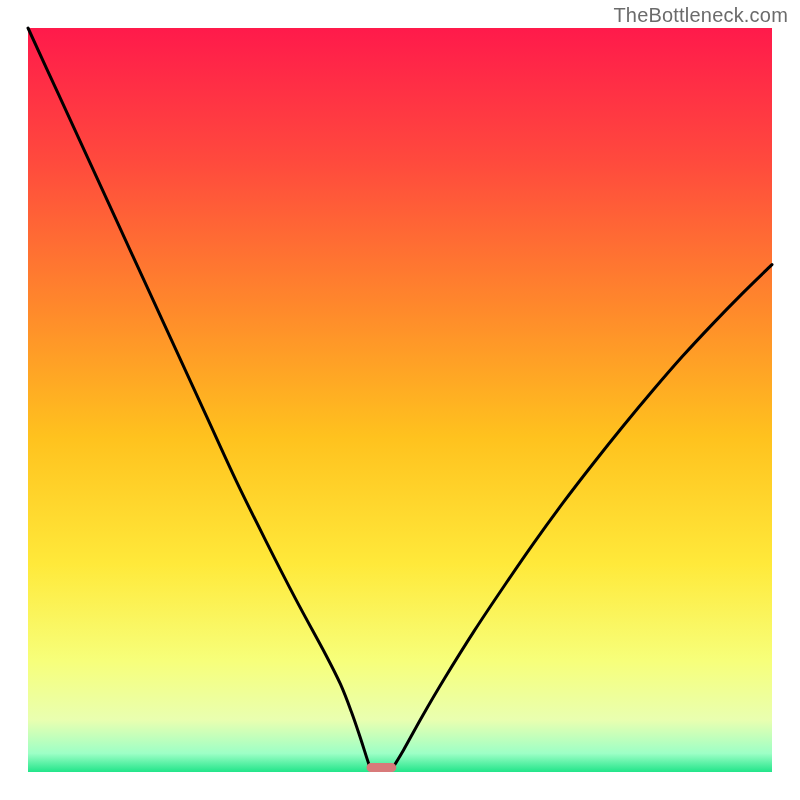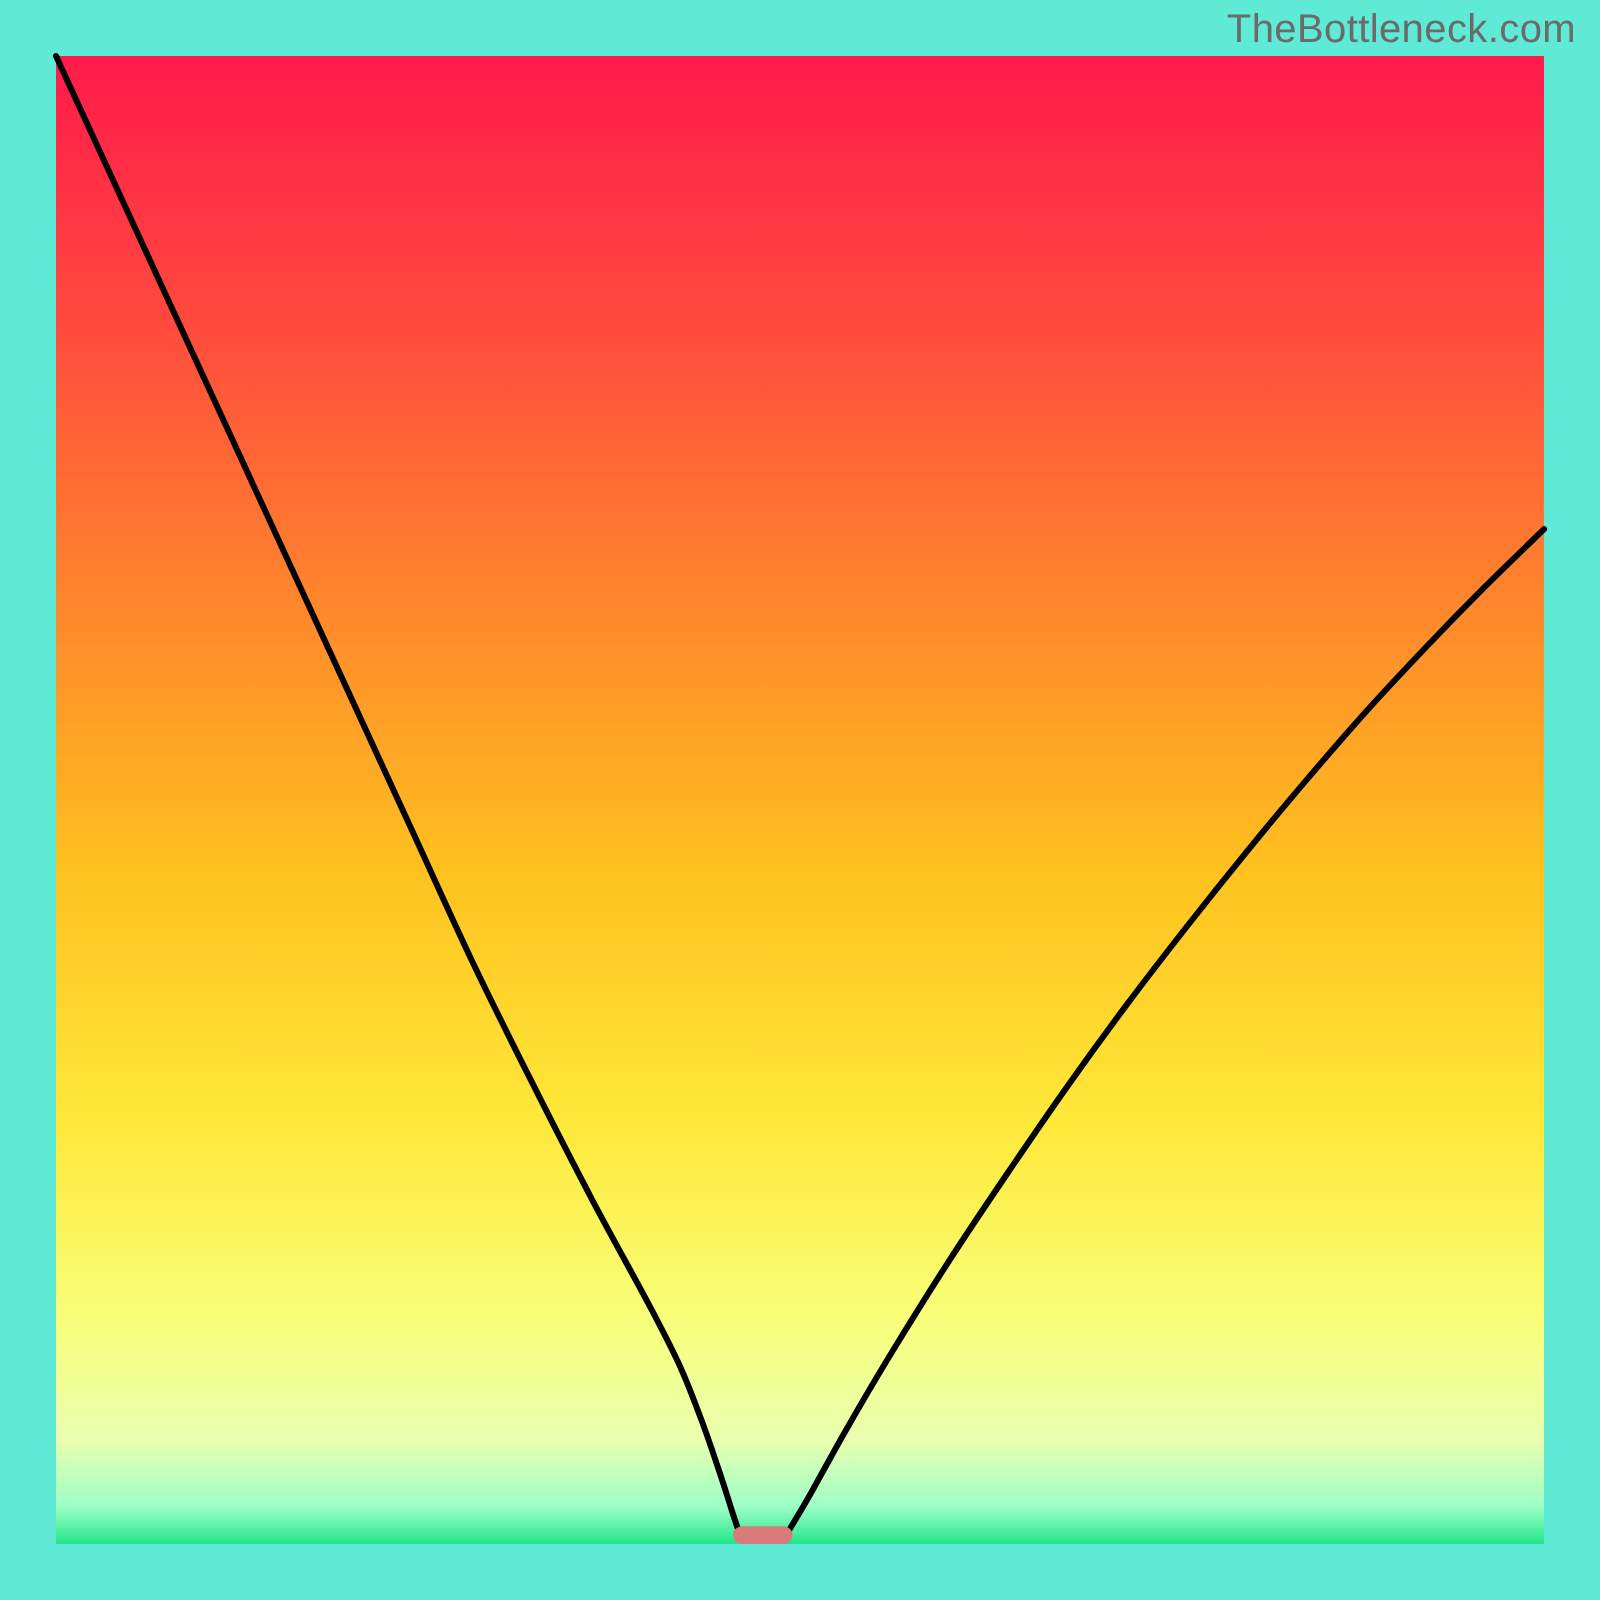--- a/index.html
+++ b/index.html
@@ -10,21 +10,21 @@
     overflow: hidden;
     background: #000;
     font-family: Arial, Helvetica, sans-serif;
   }
   .frame {
     position: absolute;
     top: 0;
     left: 0;
     width: 800px;
     height: 800px;
-    background: #5eead4;
+    background: #ffffff;
   }
   .watermark {
     position: absolute;
     top: 4px;
     right: 12px;
     color: #6b6b6b;
     font-size: 20px;
     font-weight: 500;
     letter-spacing: 0.2px;
     z-index: 50;

